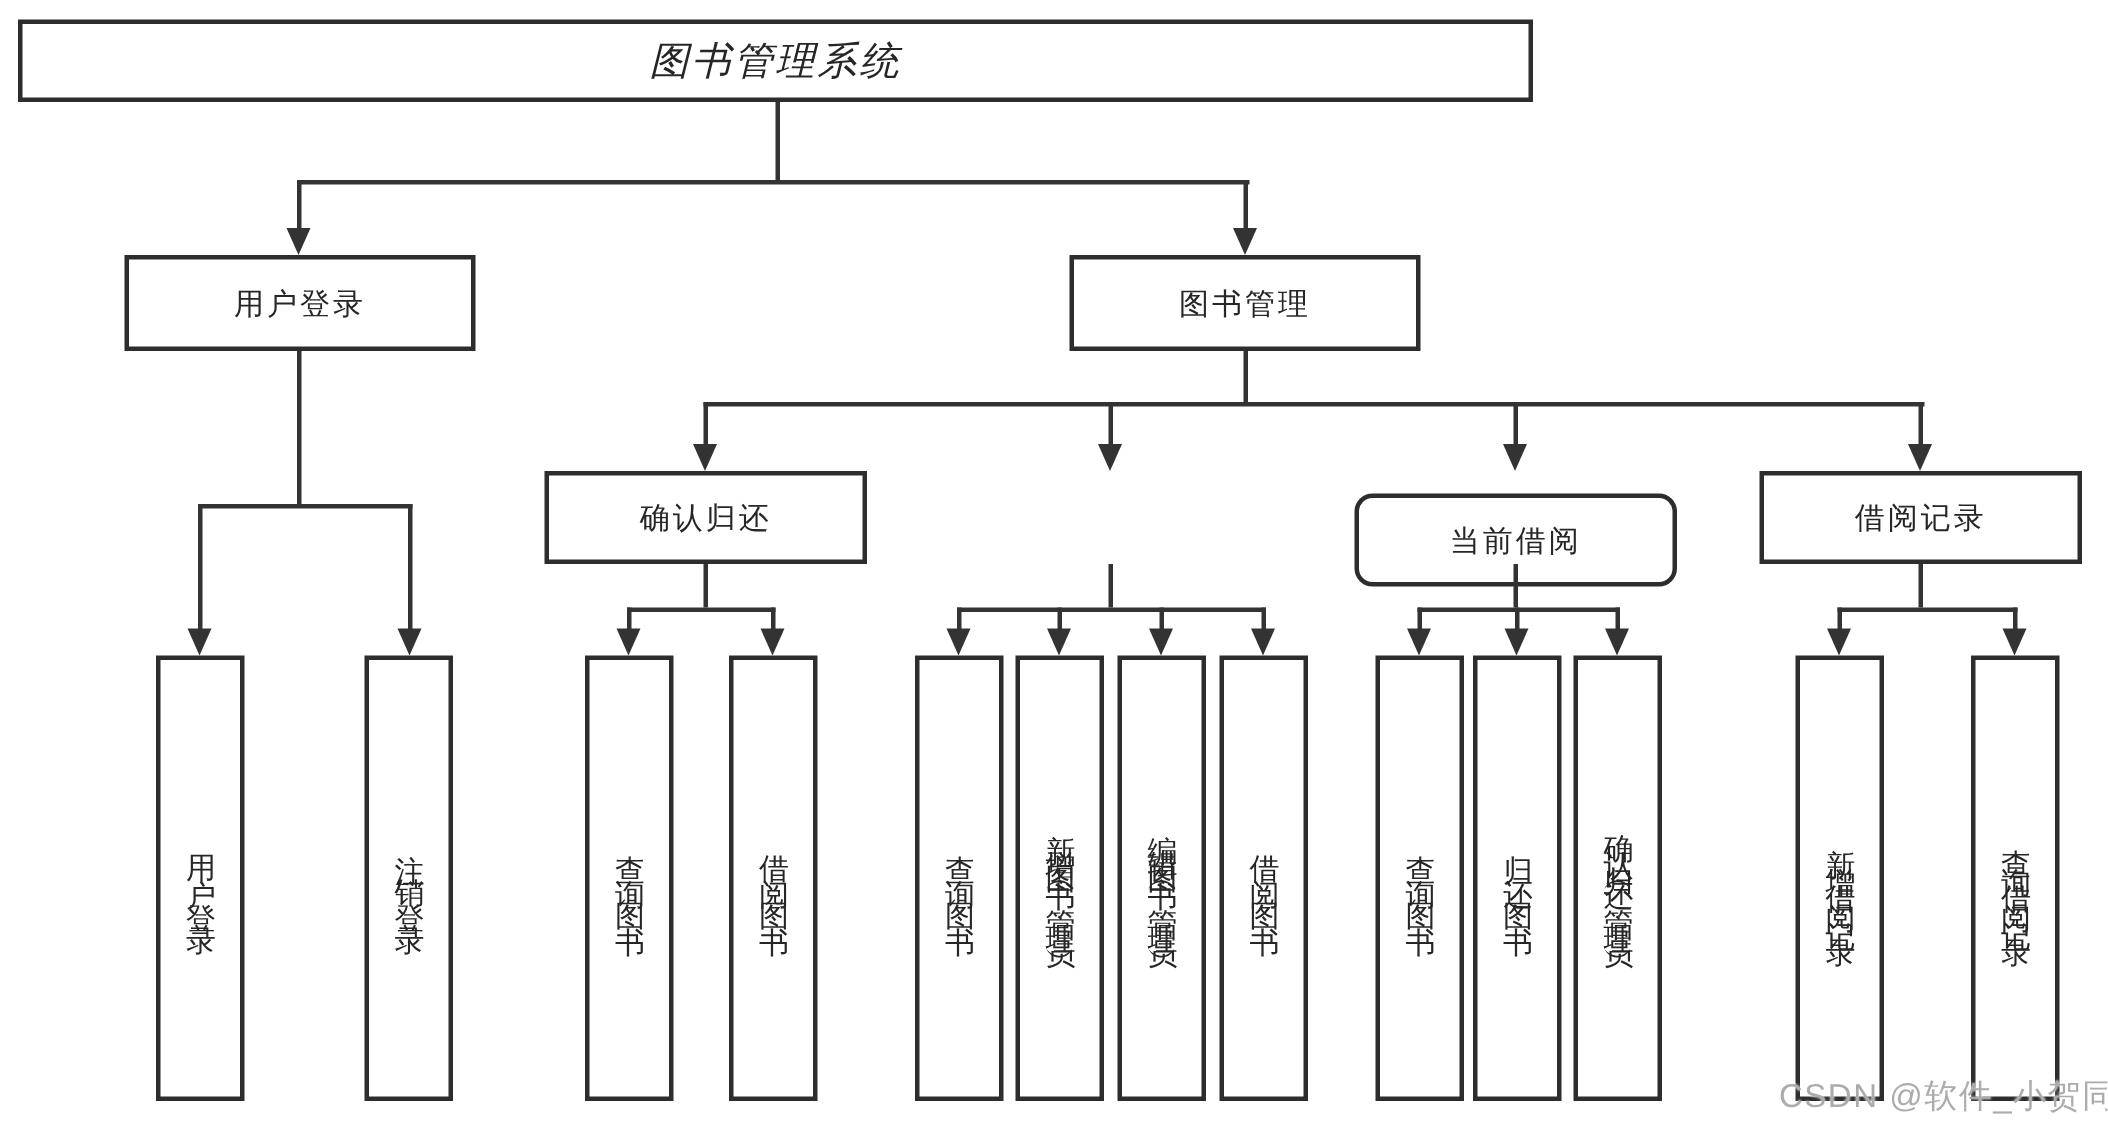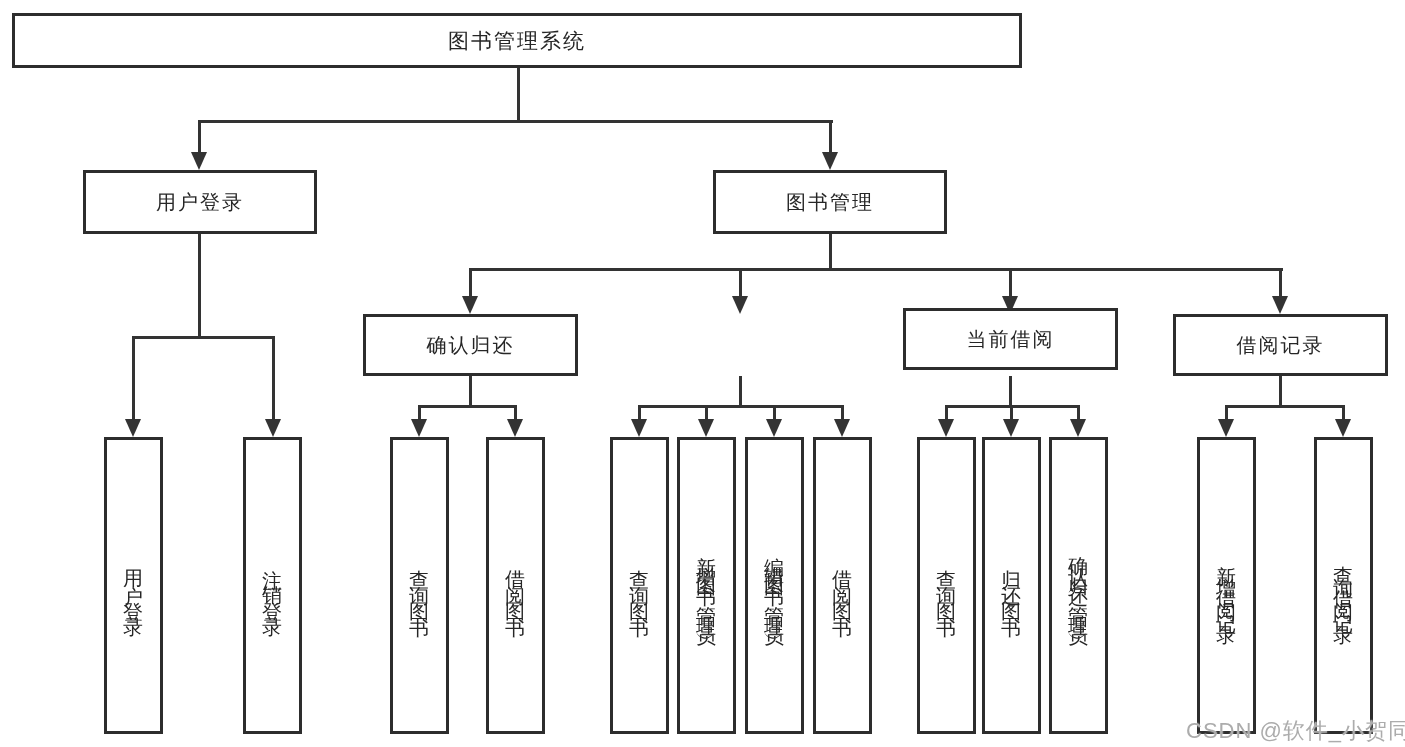--- a/index.html
+++ b/index.html
@@ -5,21 +5,21 @@
   html,body{margin:0;padding:0;background:#ffffff;}
   .stage{
     position:relative;width:1405px;height:747px;background:#ffffff;overflow:hidden;
     font-family:"Liberation Sans","DejaVu Sans",sans-serif;color:#262626;
   }
   .box{
     position:absolute;box-sizing:border-box;border:3px solid #2d2d2d;background:#ffffff;
     display:flex;align-items:center;justify-content:center;
   }
   .hlabel{font-size:20px;letter-spacing:2px;color:#262626;white-space:nowrap;}
-  .title .hlabel{font-size:21px;}
+  .title .hlabel{font-size:26px;font-style:italic;}
   .vlabel{
     writing-mode:vertical-rl;text-orientation:mixed;line-height:1;
     font-size:20px;letter-spacing:16px;color:#262626;
   }
   .sp12{letter-spacing:12px;}
   .sp10{letter-spacing:10px;}
   .line{position:absolute;background:#333333;}
   .arrow{
     position:absolute;width:0;height:0;
     border-left:8px solid transparent;border-right:8px solid transparent;
@@ -67,21 +67,21 @@
   <div class="line" style="left:739px;top:268px;width:3px;height:30px;"></div>
   <div class="arrow" style="left:732px;top:296px;"></div>
   <div class="line" style="left:1009px;top:268px;width:3px;height:30px;"></div>
   <div class="arrow" style="left:1002px;top:296px;"></div>
   <div class="line" style="left:1279px;top:268px;width:3px;height:30px;"></div>
   <div class="arrow" style="left:1272px;top:296px;"></div>
 
   <div class="box" style="left:363px;top:314px;width:215px;height:62px;">
     <span class="hlabel">确认归还</span>
   </div>
-  <div class="box" style="left:903px;top:308px;width:215px;height:62px;">
+  <div class="box" style="left:903px;top:329px;width:215px;height:62px;border-radius:12px;">
     <span class="hlabel">当前借阅</span>
   </div>
   <div class="box" style="left:1173px;top:314px;width:215px;height:62px;">
     <span class="hlabel">借阅记录</span>
   </div>
 
   <div class="line" style="left:469px;top:376px;width:3px;height:29px;"></div>
   <div class="line" style="left:418px;top:405px;width:99px;height:3px;"></div>
   <div class="line" style="left:418px;top:405px;width:3px;height:16px;"></div>
   <div class="arrow" style="left:411px;top:419px;"></div>

